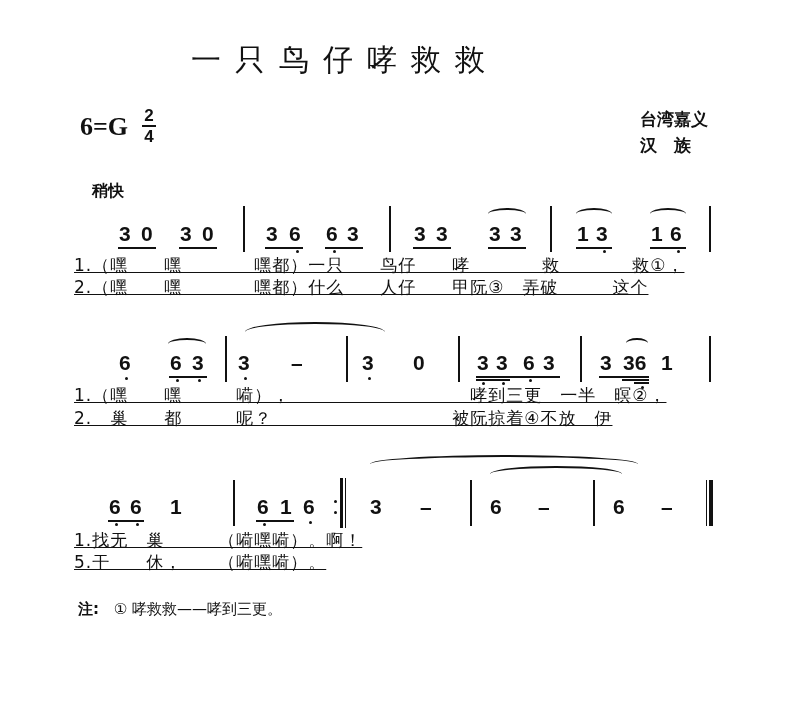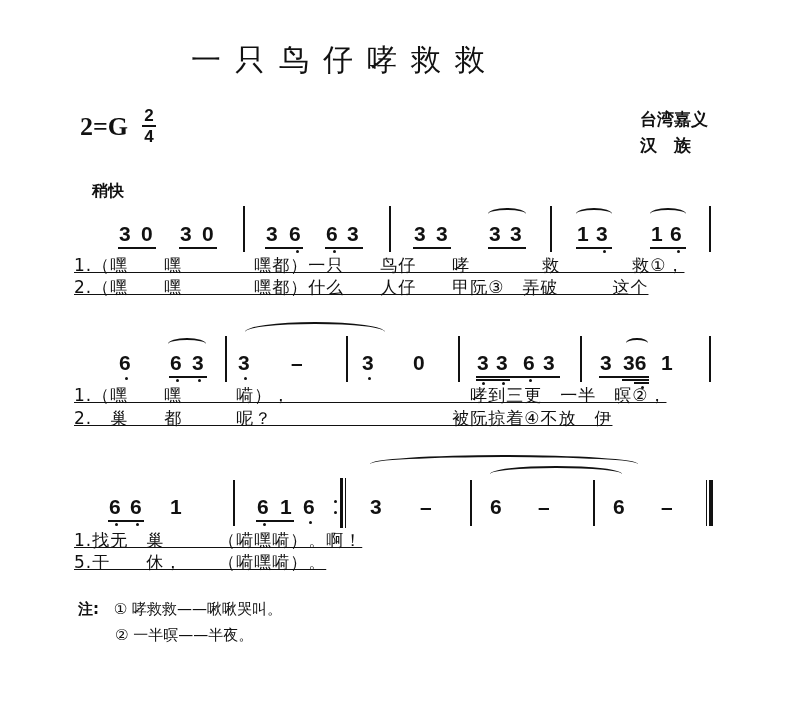--- a/index.html
+++ b/index.html
@@ -20,21 +20,21 @@
   .lyric { position:absolute; font-size:17px; white-space:pre; letter-spacing:1px;text-decoration:underline; }
   .slur { position:absolute; border-top:2px solid #111; border-radius:50% 50% 0 0; }
   .notes { left:78px; top:596px; font-size:15px; line-height:26px; }
   .notes .lbl { font-weight:bold; }
 </style>
 </head>
 <body>
 
 <div class="abs title">一只鸟仔哮救救</div>
 
-<div class="abs key">2=G</div>
+<div class="abs key">6=G</div>
 <div class="abs frac">
   <div>2</div>
   <div class="bar"></div>
   <div>4</div>
 </div>
 
 <div class="abs credits">
   <div>台湾嘉义</div>
   <div>汉　族</div>
 </div>
@@ -167,18 +167,15 @@
   <div class="barline" style="left:706px;top:480px;height:46px;width:1px"></div>
   <div class="barline" style="left:709px;top:480px;height:46px;width:4px"></div>
 
   <div class="lyric" style="left:74px;top:529px">1.找无　巢　　　（嗬嘿嗬）。啊！</div>
   <div class="lyric" style="left:74px;top:551px">5.干　　休，　　（嗬嘿嗬）。</div>
 </div>
 
 <div class="abs notes">
   <div>
     <span class="lbl">注:</span>
-    <span style="margin-left:10px">① 哮救救——啾啾哭叫。</span>
-  </div>
-  <div style="padding-left:37px">
-    <span>② 一半暝——半夜。</span>
+    <span style="margin-left:10px">① 哮救救——哮到三更。</span>
   </div>
 </div>
 
 </body></html>

